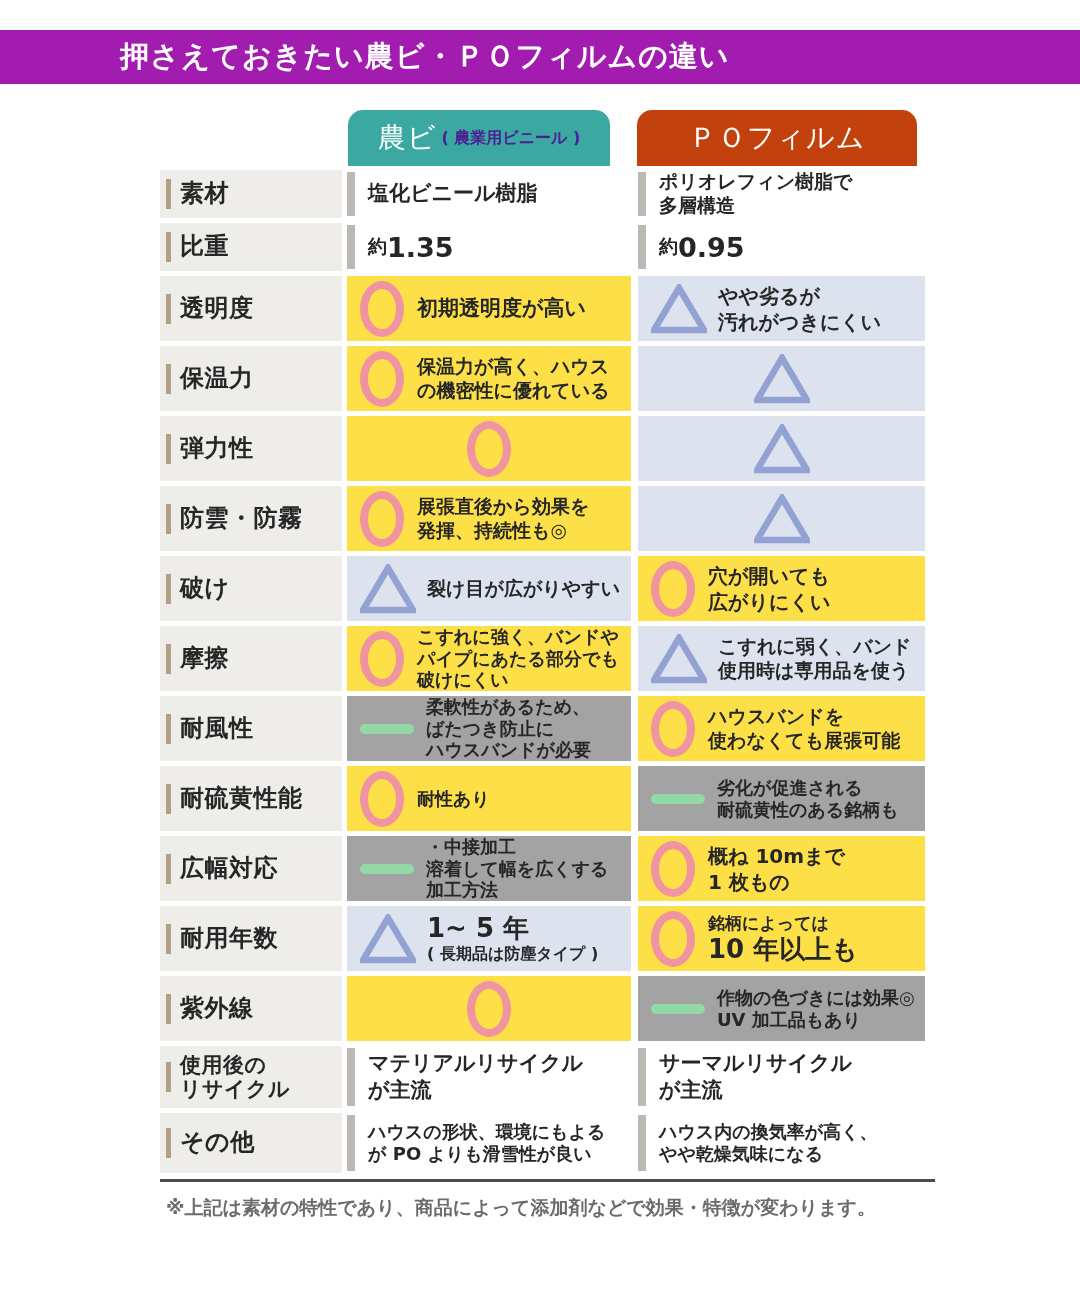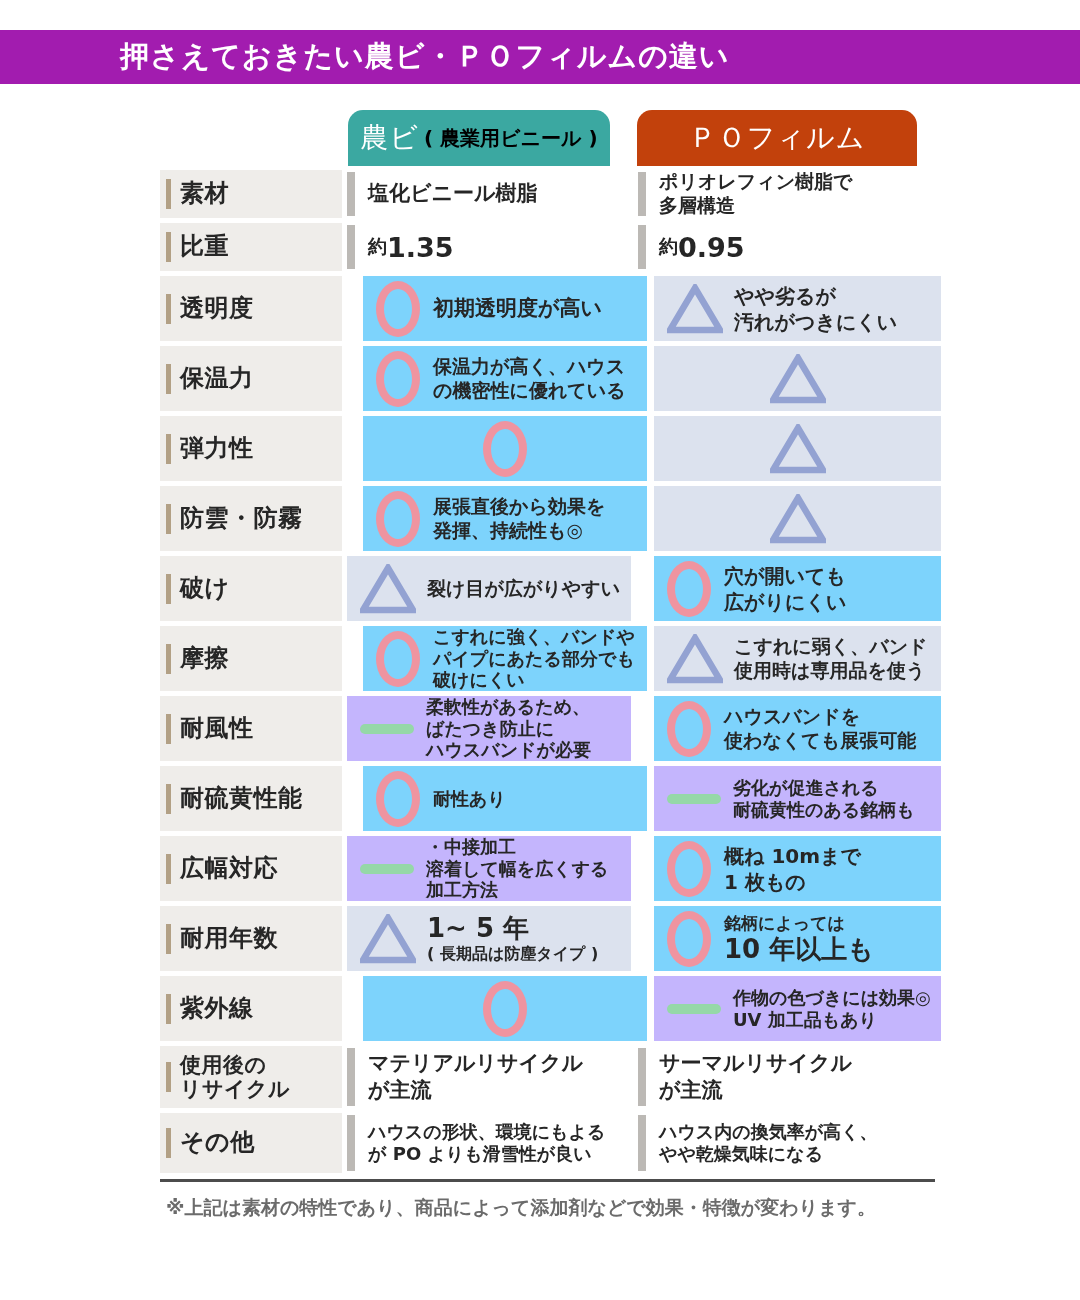--- a/index.html
+++ b/index.html
@@ -8,39 +8,39 @@
   
   .titlebar{margin-top:30px;height:54px;background:#a21caf;display:flex;align-items:center;}
   .titlebar h1{color:#ffffff;font-size:29px;font-weight:bold;margin:0 0 0 120px;letter-spacing:1px;}
 
   
   .btnrow{display:flex;margin:26px 0 4px 348px;}
   .btn{height:56px;border-radius:15px 15px 0 0;display:flex;align-items:center;justify-content:center;}
   .btn-nobi{width:262px;background:#3ba8a1;margin-right:27px;}
   .btn-po{width:280px;background:#c2410c;}
   .btn-big{color:#fff;font-size:28px;font-weight:normal;letter-spacing:1px;}
-  .btn-sub{color:#000000;font-size:20px;font-weight:bold;margin-left:5px;}
+  .btn-sub{color:#4c1d95;font-size:16px;font-weight:bold;margin-left:5px;}
 
   
   .table{margin-left:160px;width:775px;}
   .row{display:flex;margin-bottom:5px;}
   .h48{height:48px;} .h65{height:65px;} .h62{height:62px;} .h60{height:60px;}
 
   .cell-label{width:176px;background:#efedea;display:flex;align-items:center;padding-left:6px;margin-right:5px;flex:none;}
   .accent{width:5px;height:30px;background:#b2a085;margin-right:9px;flex:none;}
   .lab{font-weight:bold;font-size:24px;color:#262626;letter-spacing:0.5px;line-height:1.15;}
   .lab.two{font-size:21px;}
 
   .cell{flex:none;display:flex;align-items:center;box-sizing:border-box;}
   .c1{width:284px;margin-right:7px;}
   .c2{width:287px;align-items:center;}
   .white{background:#ffffff;}
-  .pink{background:#7dd3fc;padding-left:13px;margin-left:16px;}
+  .pink{background:#fde047;padding-left:13px;}
   .blue{background:#dce2ee;padding-left:13px;}
-  .green{background:#c4b5fd;padding-left:13px;}
+  .green{background:#a3a3a3;padding-left:13px;}
   .center{justify-content:center;padding-left:0;}
 
   .gbar{width:8px;align-self:stretch;margin:2px 13px 2px 0;background:#bcb9b5;flex:none;}
 
   .txt{font-weight:bold;font-size:20px;line-height:1.3;color:#262626;display:flex;flex-direction:column;}
   .fs18{font-size:18px;line-height:1.22;}
   .fs19{font-size:19px;line-height:1.25;}
   .fs21{font-size:21px;}
   .t-big{font-size:26px;line-height:1.2;}
   .t-small{font-size:16px;line-height:1.3;}

